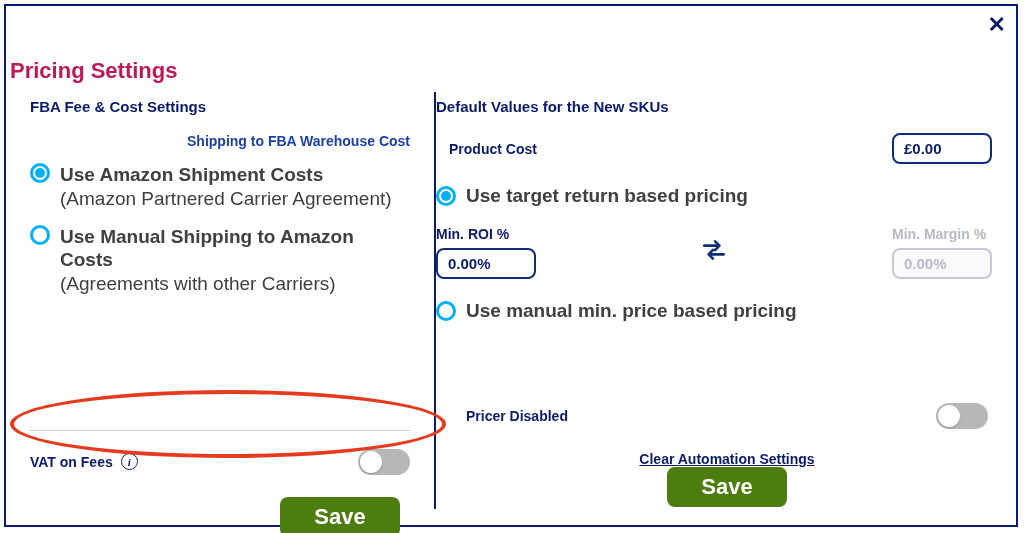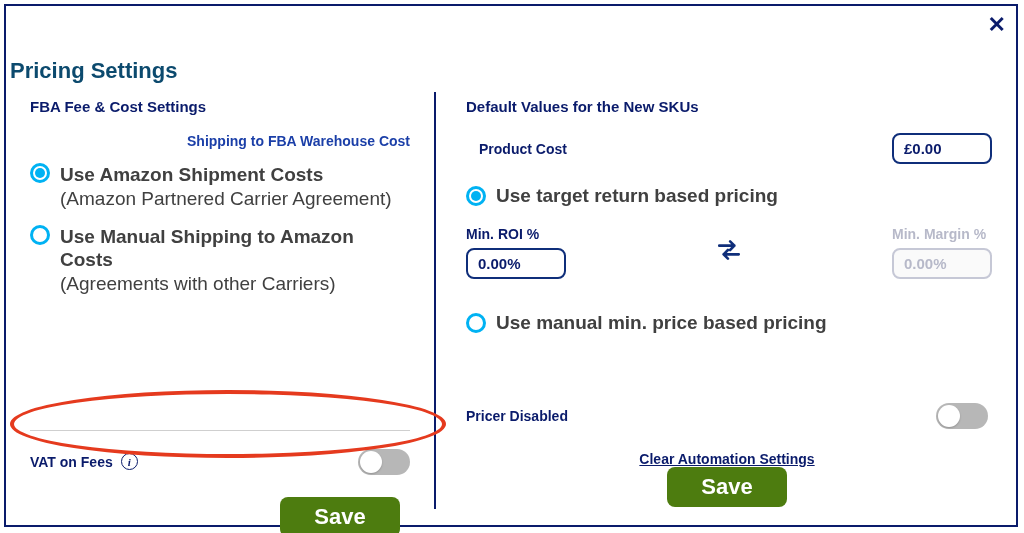--- a/index.html
+++ b/index.html
@@ -22,40 +22,39 @@
     font-size: 22px;
     color: #0a1b6b;
     cursor: pointer;
     font-weight: bold;
   }
   .dialog-title {
     position: absolute;
     left: 4px; top: 52px;
     font-size: 22px;
     font-weight: bold;
-    color: #0c4a6e;
+    color: #be185d;
   }
   .panes {
     position: absolute;
     top: 92px; left: 24px; right: 24px; bottom: 18px;
     display: flex;
   }
   .left-pane {
     width: 404px;
     padding-right: 24px;
     position: relative;
   }
   .divider {
     width: 2px;
     background: #0a1b6b;
     margin: -6px 0 -2px 0;
   }
   .right-pane {
     flex: 1;
-    padding-left: 30px;
     position: relative;
   }
   .section-title {
     font-size: 15px;
     font-weight: bold;
     color: #0a1b6b;
     margin-bottom: 18px;
   }
   .subheading {
     font-size: 14px;
@@ -182,21 +181,21 @@
   }
   .input-box.disabled {
     border-color: #c6c8d6;
     color: #b7b9c9;
   }
   .roi-row {
     display: flex;
     align-items: flex-end;
     justify-content: space-between;
     margin-top: 4px;
-    margin-bottom: 32px;
+    margin-bottom: 20px;
   }
   .roi-col { display: flex; flex-direction: column; gap: 6px; }
   .swap-icon {
     width: 26px; height: 26px;
     align-self: center;
     margin-bottom: 4px;
   }
   .right-bottom {
     position: absolute;
     left: 30px; right: 4px; bottom: 0;

